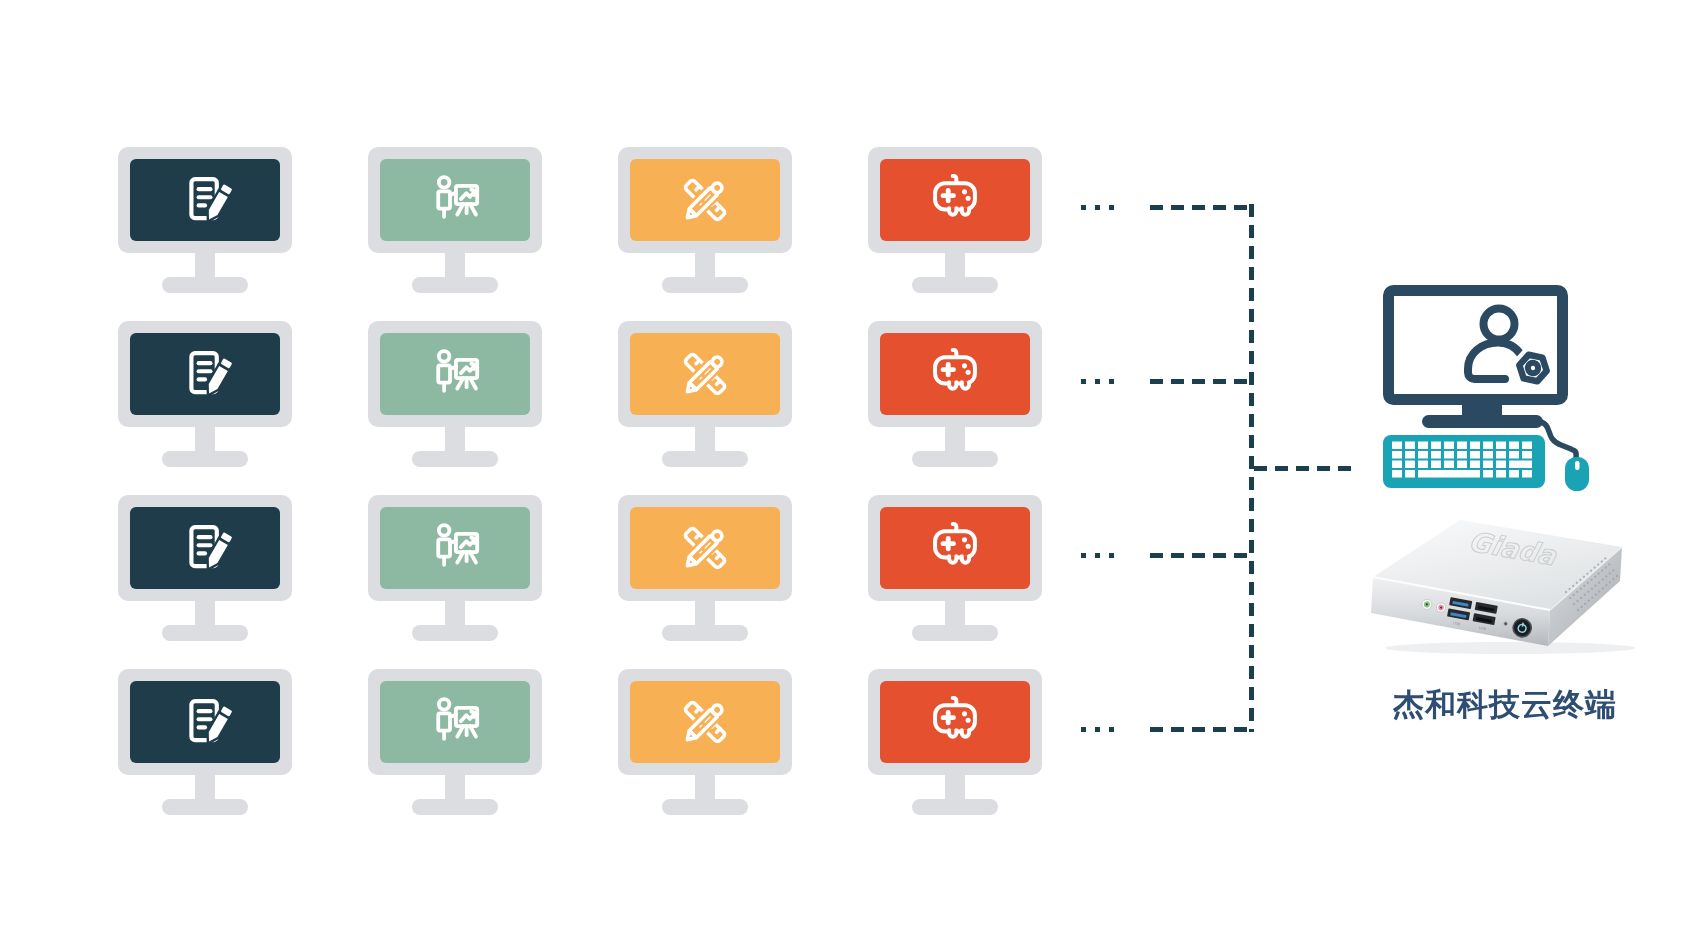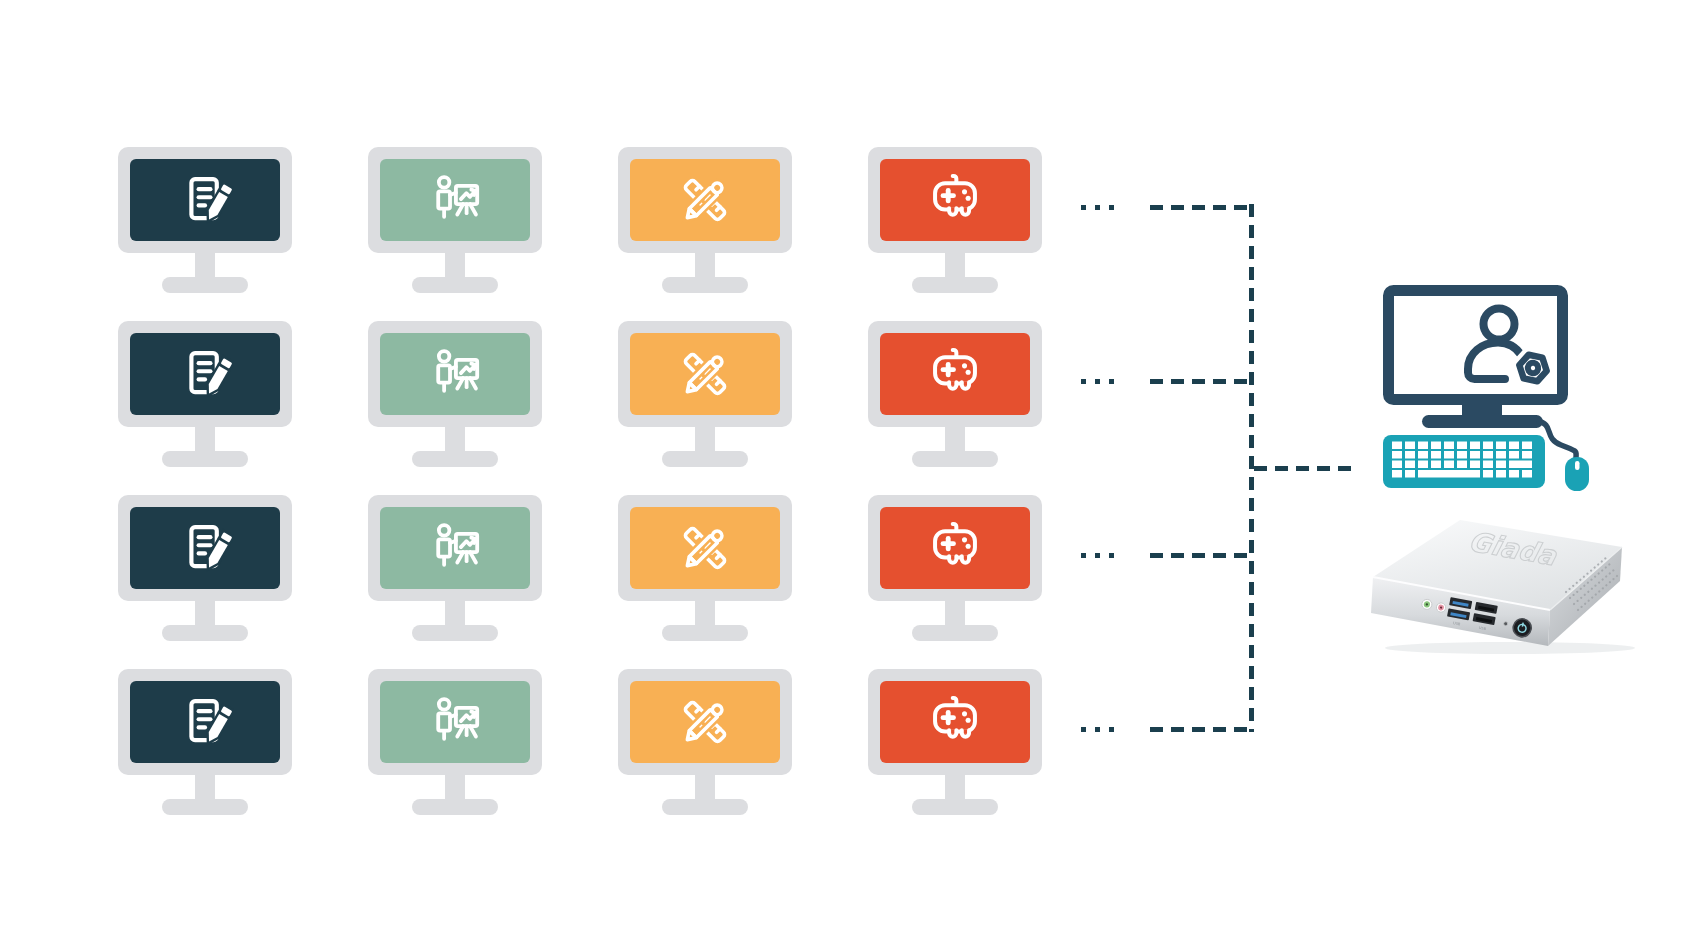--- a/index.html
+++ b/index.html
@@ -207,20 +207,21 @@
       </g>
       <text x="104" y="113.5" font-size="3.5" fill="#90959a" text-anchor="middle">USB</text>
       <text x="130" y="113.5" font-size="3.5" fill="#90959a" text-anchor="middle">USB</text>
       <circle cx="152" cy="103.5" r="2" fill="#55585c" stroke="#c0c3c5" stroke-width="0.8"></circle>
       <circle cx="169" cy="104.5" r="9" fill="#1b1d21" stroke="#4a4e53" stroke-width="1.6"></circle>
       <circle cx="169" cy="105" r="3.9" fill="none" stroke="#8fd8e2" stroke-width="1.5"></circle>
       <line x1="169" y1="99.2" x2="169" y2="103.4" stroke="#8fd8e2" stroke-width="1.5"></line>
     </g>
   </svg>
 
+  <div class="terminal-label">杰和科技云终端</div>
 
 <div class="monitor" style="left: 118px; top: 147px;">
       <div class="bezel">
         <div class="screen" style="background: rgb(30, 60, 73);">
           <svg viewBox="0 0 64 64">
             <use href="#document-edit-icon" xlink:href="#document-edit-icon"></use>
           </svg>
         </div>
       </div>
       <div class="neck"></div>

